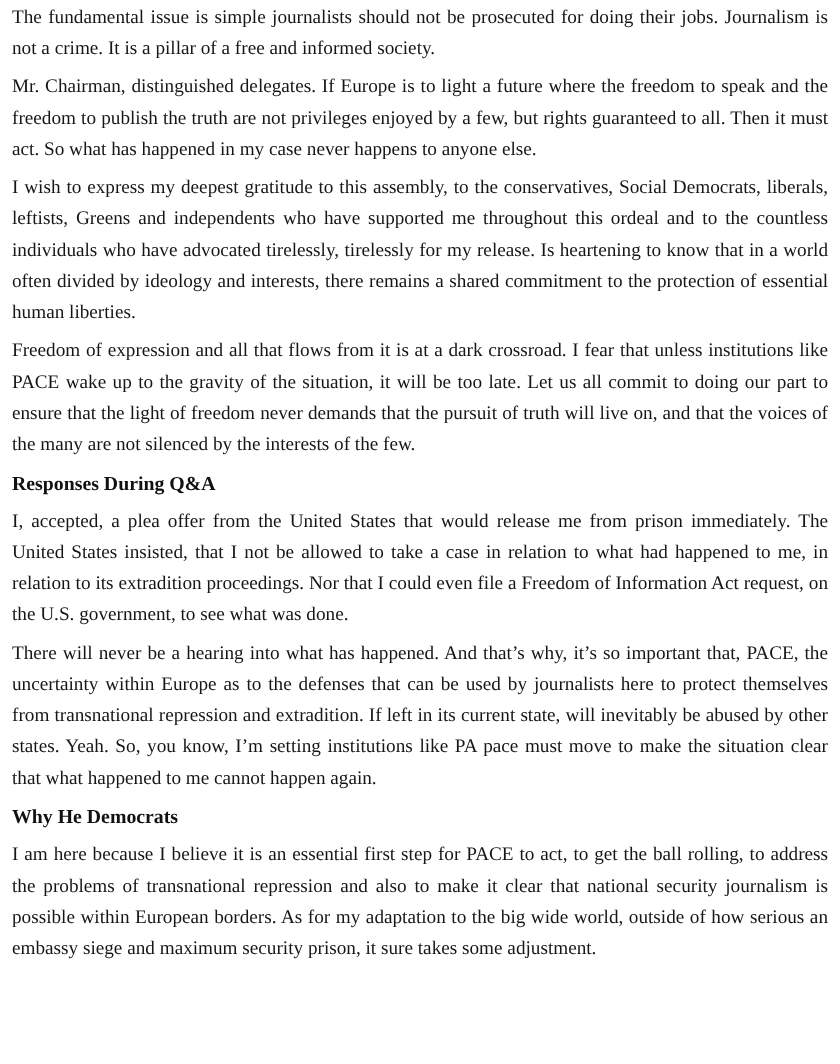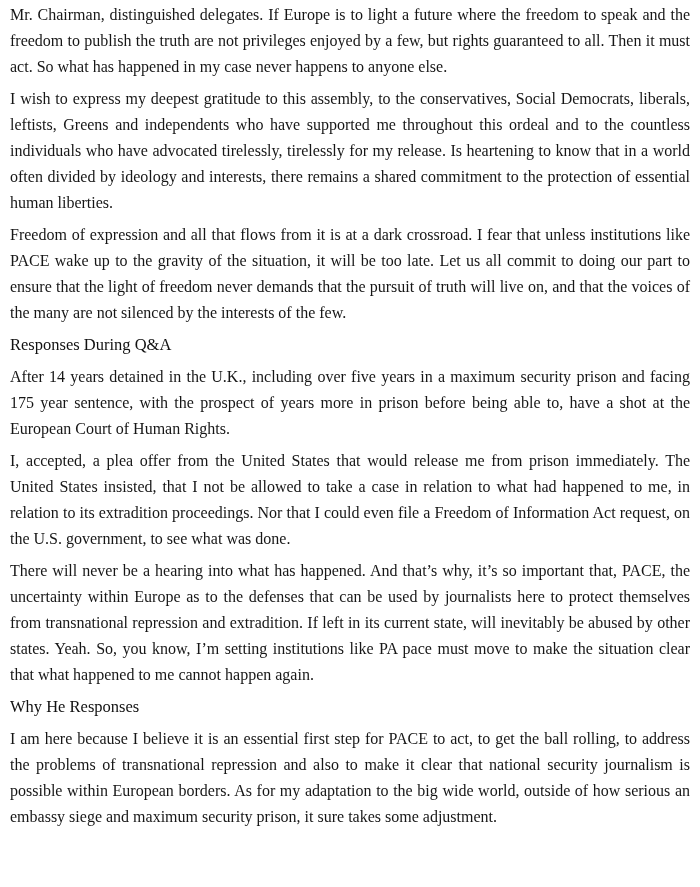--- a/index.html
+++ b/index.html
@@ -22,42 +22,42 @@
   }
   .doc p {
     margin: 0 0 6px 0;
     text-align: justify;
     text-justify: inter-word;
   }
   .doc h2 {
     margin: 0 0 6px 0;
     font-size: 16.5px;
     line-height: 26px;
-    font-weight: normal;
+    font-weight: bold;
     text-align: left;
     color: #111111;
   }
 </style>
 </head>
 <body>
 
 <div class="doc">
 
+  <p>The fundamental issue is simple journalists should not be prosecuted for doing their jobs. Journalism is not a crime. It is a pillar of a free and informed society.</p>
 
   <p>Mr. Chairman, distinguished delegates. If Europe is to light a future where the freedom to speak and the freedom to publish the truth are not privileges enjoyed by a few, but rights guaranteed to all. Then it must act. So what has happened in my case never happens to anyone else.</p>
 
   <p>I wish to express my deepest gratitude to this assembly, to the conservatives, Social Democrats, liberals, leftists, Greens and independents who have supported me throughout this ordeal and to the countless individuals who have advocated tirelessly, tirelessly for my release. Is heartening to know that in a world often divided by ideology and interests, there remains a shared commitment to the protection of essential human liberties.</p>
 
   <p>Freedom of expression and all that flows from it is at a dark crossroad. I fear that unless institutions like PACE wake up to the gravity of the situation, it will be too late. Let us all commit to doing our part to ensure that the light of freedom never demands that the pursuit of truth will live on, and that the voices of the many are not silenced by the interests of the few.</p>
 
   <h2>Responses During Q&amp;A</h2>
 
-  <p>After 14 years detained in the U.K., including over five years in a maximum security prison and facing 175 year sentence, with the prospect of years more in prison before being able to, have a shot at the European Court of Human Rights.</p>
 
   <p>I, accepted, a plea offer from the United States that would release me from prison immediately. The United States insisted, that I not be allowed to take a case in relation to what had happened to me, in relation to its extradition proceedings. Nor that I could even file a Freedom of Information Act request, on the U.S. government, to see what was done.</p>
 
   <p>There will never be a hearing into what has happened. And that’s why, it’s so important that, PACE, the uncertainty within Europe as to the defenses that can be used by journalists here to protect themselves from transnational repression and extradition. If left in its current state, will inevitably be abused by other states. Yeah. So, you know, I’m setting institutions like PA pace must move to make the situation clear that what happened to me cannot happen again.</p>
 
-  <h2>Why He Responses</h2>
+  <h2>Why He Democrats</h2>
 
   <p>I am here because I believe it is an essential first step for PACE to act, to get the ball rolling, to address the problems of transnational repression and also to make it clear that national security journalism is possible within European borders. As for my adaptation to the big wide world, outside of how serious an embassy siege and maximum security prison, it sure takes some adjustment.</p>
 
 </div>
 
 </body></html>

